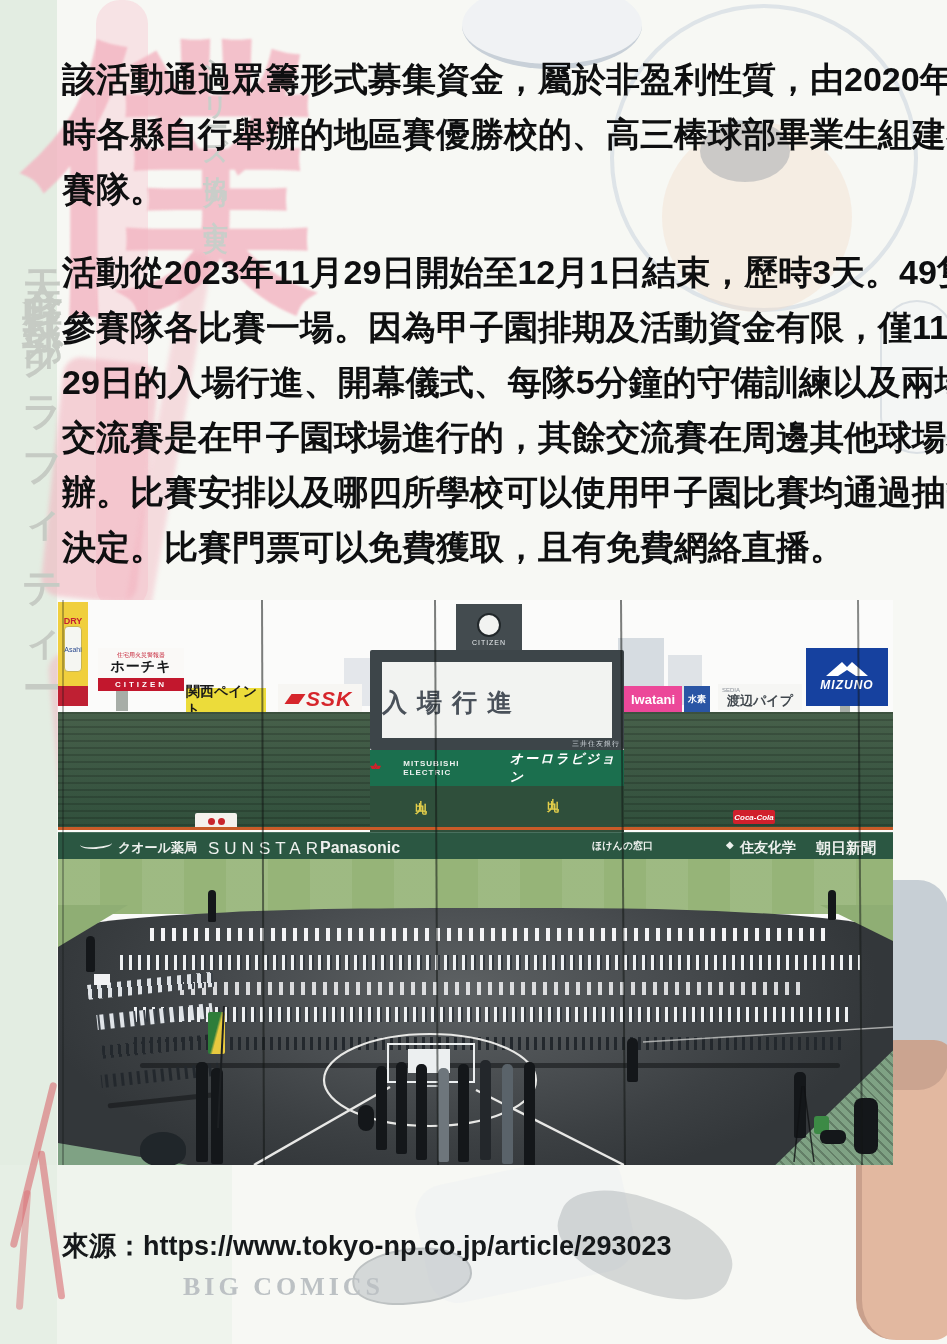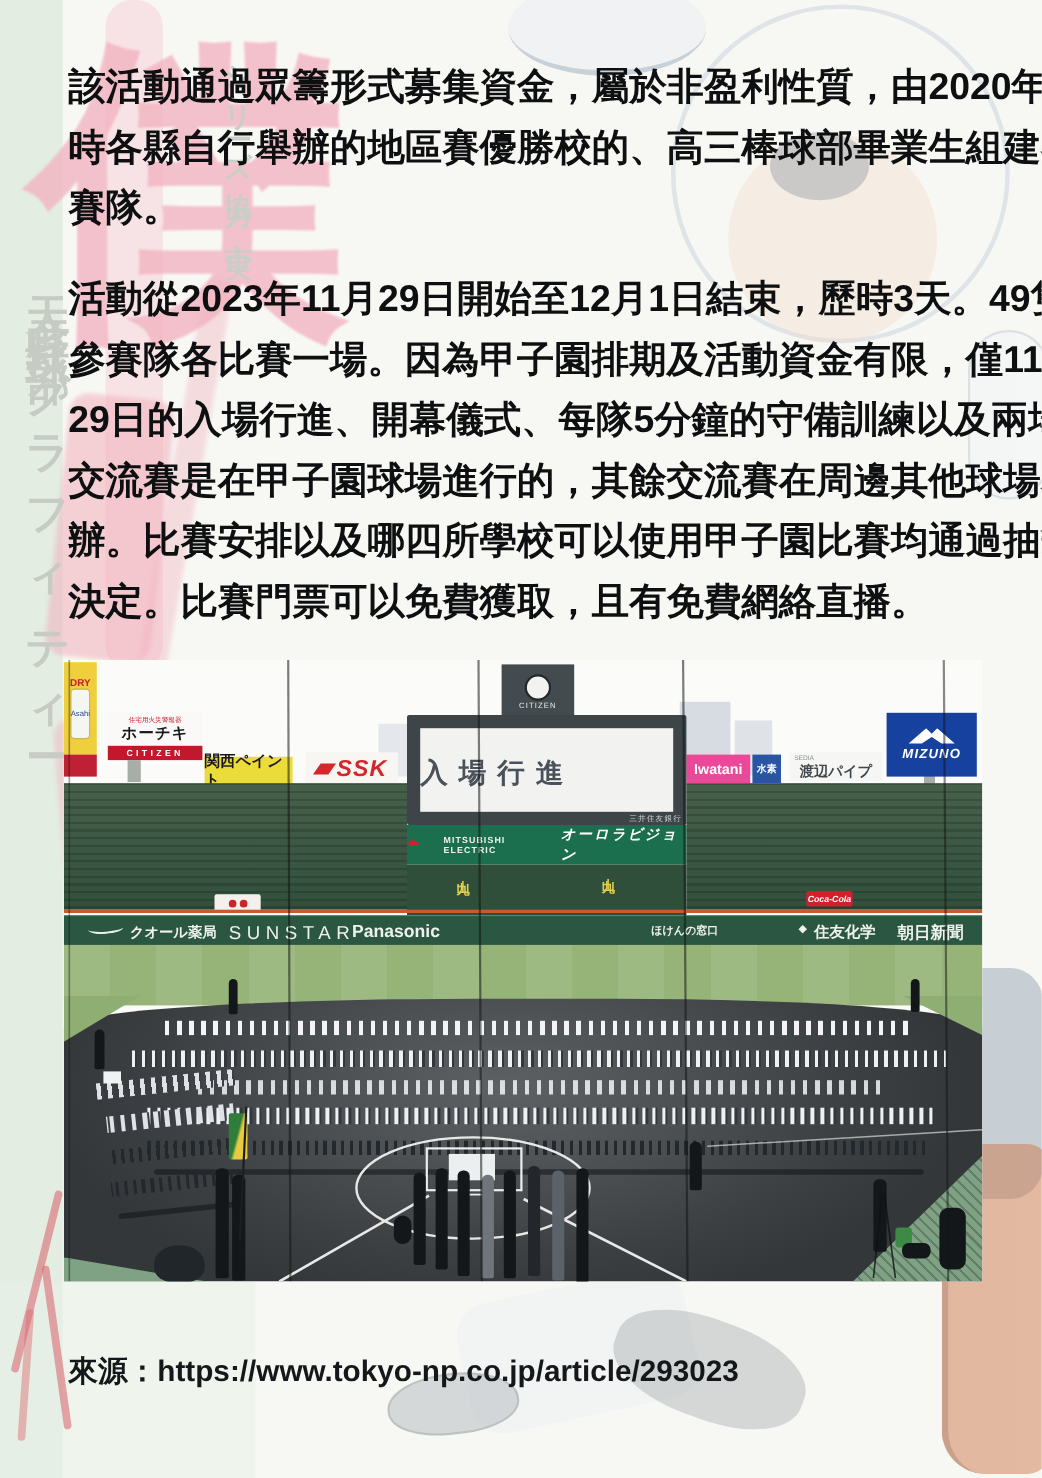--- a/index.html
+++ b/index.html
@@ -181,20 +181,21 @@
   <div class="abs helmet-arc"></div>
   <div class="abs blob face-blob"></div>
   <div class="abs cap-blob"></div>
   <div class="abs blob hair-blob"></div>
   <div class="abs sleeve-blob"></div>
   <div class="abs mitt-blob"></div>
   <div class="abs glove-blob"></div>
   <div class="abs pants-blob"></div>
   <div class="abs shoe-blob"></div>
   <div class="abs shoe-blob2"></div>
+  <div class="abs watermark">BIG COMICS</div>
 </div>
 
 <div id="content">
   <div class="abs para p1">
     <div>該活動通過眾籌形式募集資金，屬於非盈利性質，由2020年當</div>
     <div>時各縣自行舉辦的地區賽優勝校的、高三棒球部畢業生組建參</div>
     <div>賽隊。</div>
   </div>
   <div class="abs para p2">
     <div>活動從2023年11月29日開始至12月1日結束，歷時3天。49隻</div>

